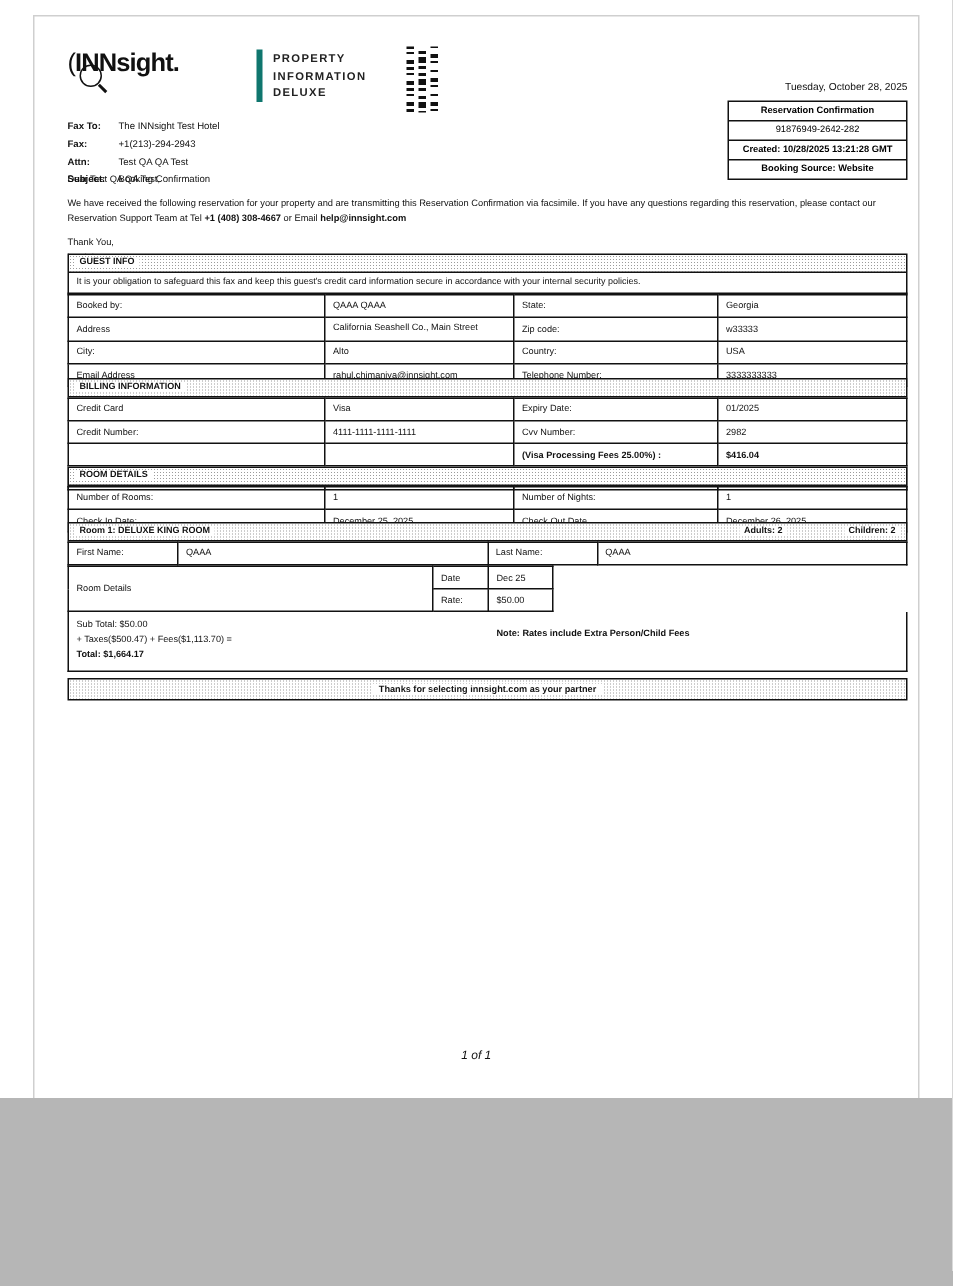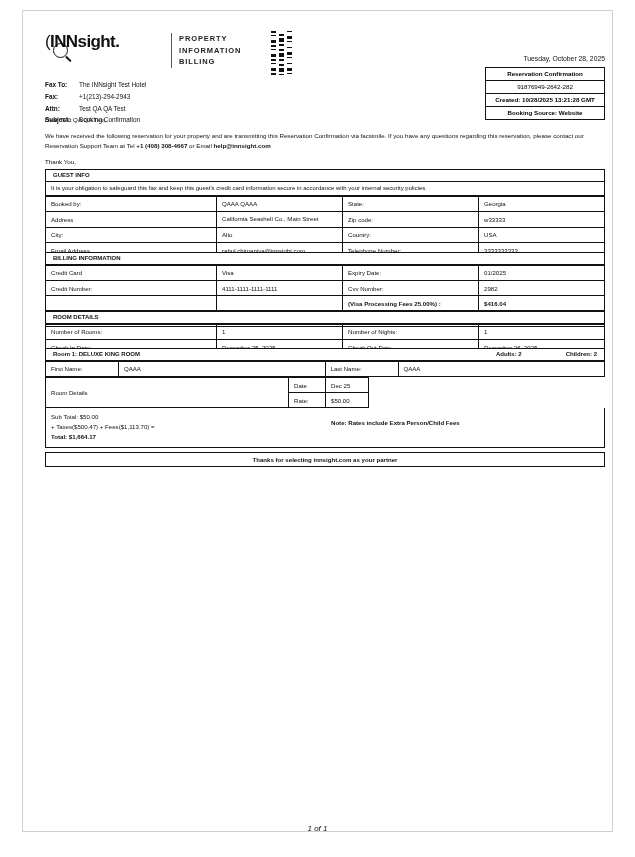--- a/index.html
+++ b/index.html
@@ -1,31 +1,31 @@
 <!DOCTYPE html>
 <html><head>
 <meta charset="utf-8">
 <style>
   html,body{margin:0;padding:0;background:#b6b6b6;}
   body{font-family:"Liberation Sans",sans-serif;}
   .page{
-    width:635px;height:857px;background:#ffffff;position:relative;
+    width:635px;height:732px;background:#ffffff;position:relative;
     margin:0 auto;box-sizing:border-box;overflow:hidden;padding-left:40px;
   }
   .sheet{position:absolute;left:22px;top:10px;width:591px;height:822px;background:#fff;border:1px solid #cfcfcf;box-sizing:border-box;}
   
   .hdr{position:absolute;left:22px;top:22px;width:560px;}
   .logo-row{display:flex;align-items:flex-start;}
   .logo{position:relative;width:120px;}
   .logo-text{font-size:17px;font-weight:bold;letter-spacing:-.6px;color:#111;line-height:1;white-space:nowrap;}
   .logo-text .lt-paren{font-weight:normal;}
   .logo-dot{display:inline-block;}
   .mag{position:absolute;left:8px;top:10px;width:13px;height:13px;border:1.6px solid #111;border-radius:50%;}
   .mag:after{content:"";position:absolute;right:-5px;bottom:-3px;width:7px;height:1.6px;background:#111;transform:rotate(45deg);}
-  .pms{border-left:1px solid #0f766e;padding-left:7px;margin-left:6px;font-size:7.5px;font-weight:bold;letter-spacing:.9px;color:#222;line-height:1.55;}
+  .pms{border-left:4px solid #0f766e;padding-left:7px;margin-left:6px;font-size:7.5px;font-weight:bold;letter-spacing:.9px;color:#222;line-height:1.55;}
   .barcode{position:absolute;left:226px;top:-2px;width:34px;height:44px;display:flex;gap:3px;}
   .bc-col{width:5px;height:100%;background:
       repeating-linear-gradient(to bottom,#111 0 2px,#fff 2px 4px,#111 4px 5px,#fff 5px 9px,#111 9px 12px,#fff 12px 14px);}
   .bc-col.b{background:repeating-linear-gradient(to bottom,#fff 0 3px,#111 3px 5px,#fff 5px 7px,#111 7px 11px,#fff 11px 13px,#111 13px 15px);}
   .bc-col.c{background:repeating-linear-gradient(to bottom,#111 0 1px,#fff 1px 5px,#111 5px 8px,#fff 8px 10px,#111 10px 11px,#fff 11px 16px);}
   .faxinfo{margin-top:11px;font-size:6.4px;line-height:1.85;color:#111;}
   .faxinfo .lbl{display:inline-block;width:34px;font-weight:bold;}
   
   .dateline{position:absolute;right:0;top:22px;font-size:6.8px;color:#111;}
   .resbox{position:absolute;right:0;top:34px;width:118px;border:1px solid #111;font-size:6.2px;text-align:center;background:#fff;}
@@ -76,21 +76,21 @@
 
     <div class="hdr">
       <div class="logo-row">
         <div class="logo">
           <div class="logo-text"><span class="lt-paren">(</span><span>INNsight</span><span class="logo-dot">.</span></div>
           <div class="mag"></div>
         </div>
         <div class="pms">
           <div>PROPERTY</div>
           <div>INFORMATION</div>
-          <div>BILLING</div>
+          <div>DELUXE</div>
         </div>
         <div class="barcode">
           <div class="bc-col"></div>
           <div class="bc-col b"></div>
           <div class="bc-col c"></div>
         </div>
       </div>
 
       <div class="faxinfo">
         <div><span class="lbl">Fax To:</span><span>The INNsight Test Hotel</span></div>

